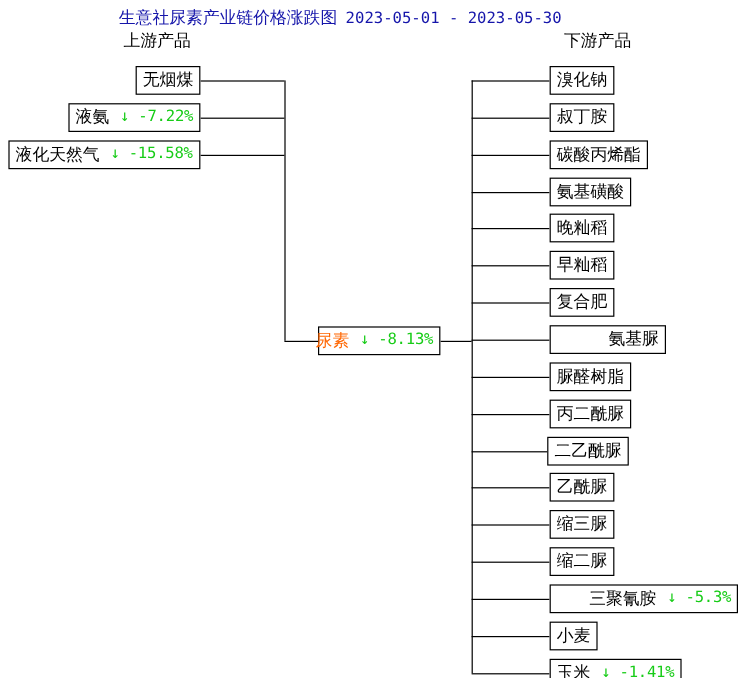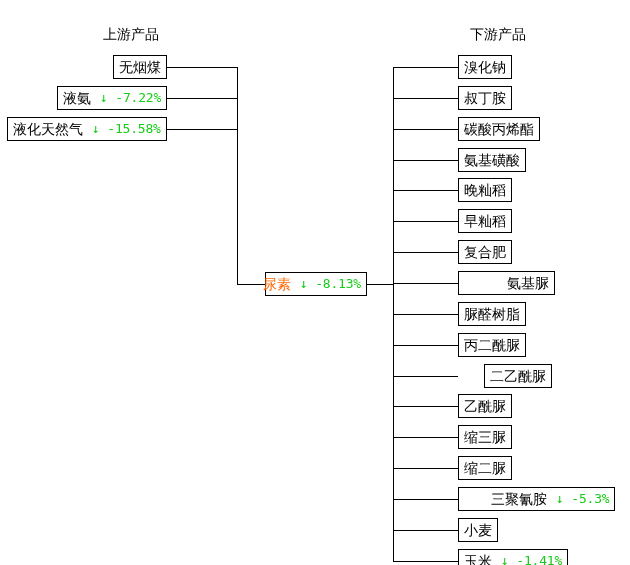--- a/index.html
+++ b/index.html
@@ -99,20 +99,23 @@
   .node.left {
     right: auto;
     justify-content: flex-end;
   }
 </style>
 </head>
 <body>
 
 <div id="canvas">
 
+  <div class="title-row">
+    <span class="title-main">生意社尿素产业链价格涨跌图</span><span class="title-dates">2023-05-01 - 2023-05-30</span>
+  </div>
 
   <div class="col-head left">上游产品</div>
   <div class="col-head right">下游产品</div>
 
   <div id="lines">
       <div class="ln h" style="left: 167px; top: 67px; width: 70px;"></div>
       <div class="ln h" style="left: 167px; top: 98px; width: 70px;"></div>
       <div class="ln h" style="left: 167px; top: 129px; width: 70px;"></div>
       <div class="ln v" style="left: 237px; top: 67px; height: 217px;"></div>
       <div class="ln h" style="left: 237px; top: 284px; width: 28px;"></div>
@@ -175,21 +178,21 @@
       </div>
       <div class="node right" style="top: 271px; left: 458px; padding-left: 48px;">
         <span class="nm">氨基脲</span>
       </div>
       <div class="node right" style="top: 302px; left: 458px;">
         <span class="nm">脲醛树脂</span>
       </div>
       <div class="node right" style="top: 333px; left: 458px;">
         <span class="nm">丙二酰脲</span>
       </div>
-      <div class="node right" style="top: 364px; left: 484px;">
+      <div class="node right" style="top: 364px; left: 456px;">
         <span class="nm">二乙酰脲</span>
       </div>
       <div class="node right" style="top: 394px; left: 458px;">
         <span class="nm">乙酰脲</span>
       </div>
       <div class="node right" style="top: 425px; left: 458px;">
         <span class="nm">缩三脲</span>
       </div>
       <div class="node right" style="top: 456px; left: 458px;">
         <span class="nm">缩二脲</span>

